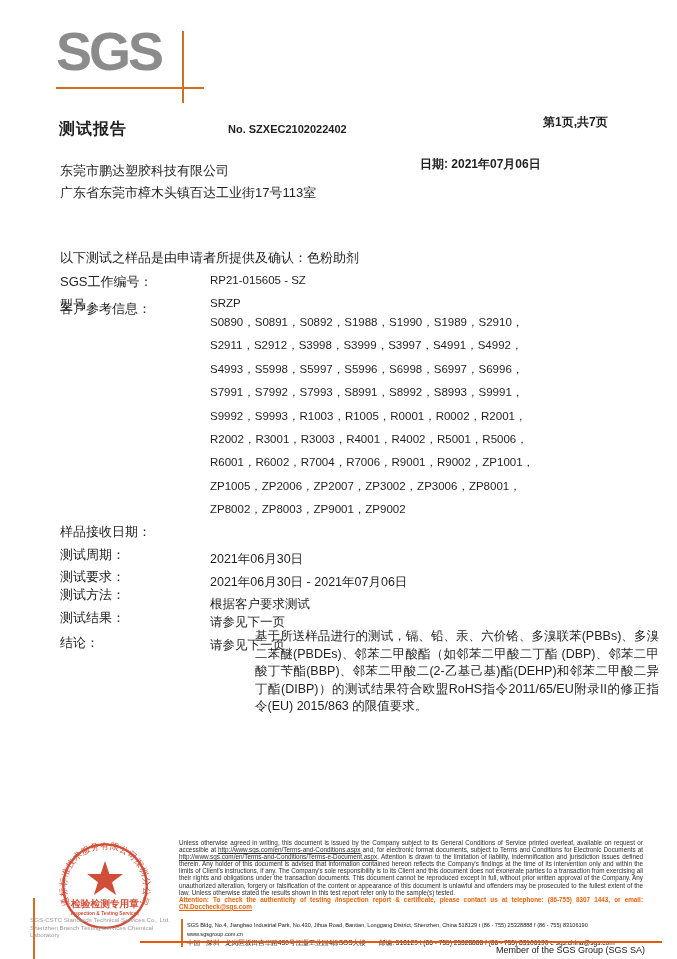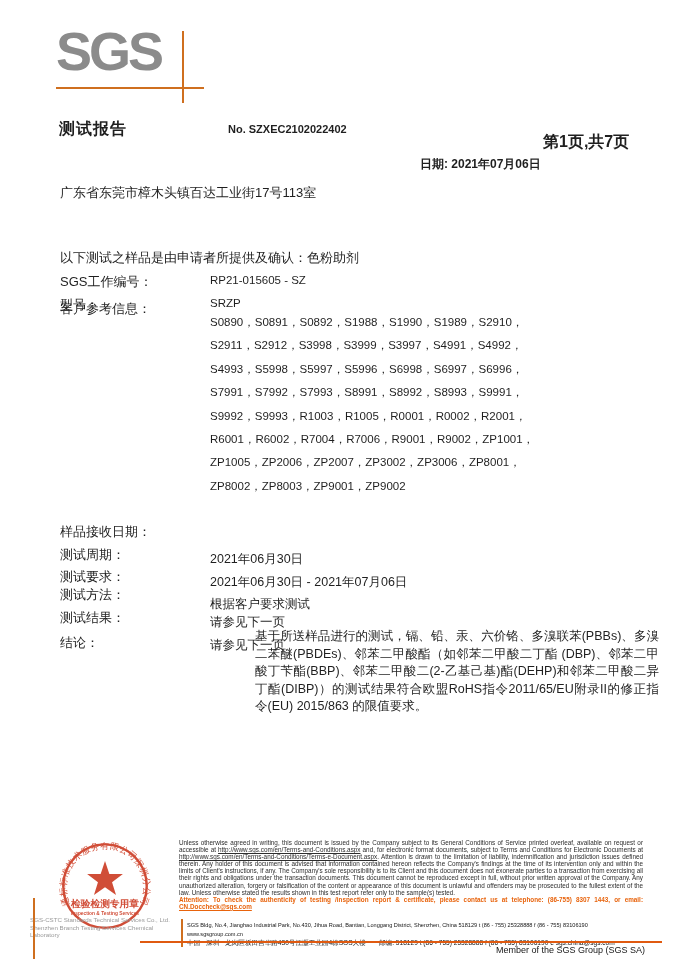--- a/index.html
+++ b/index.html
@@ -8,21 +8,21 @@
     font-family:"Liberation Sans","DejaVu Sans",sans-serif;color:#1f1f1f;overflow:hidden;
   }
   .abs{position:absolute;}
   
   .logo{left:56px;top:24px;font-size:54px;font-weight:bold;color:#8b8b8b;letter-spacing:-3px;line-height:1;}
   .crop-h{left:56px;top:87px;width:148px;height:2px;background:#cf6f1f;}
   .crop-v{left:182px;top:31px;width:2px;height:72px;background:#cf6f1f;}
   .title{left:59px;top:119px;font-size:16px;font-weight:bold;letter-spacing:1px;}
   .report-no{left:228px;top:123px;font-size:11px;font-weight:bold;text-align:right;}
   .report-date{left:420px;top:122px;font-size:12px;font-weight:bold;margin-top:34px;}
-  .report-page{left:543px;top:132px;font-size:16px;font-weight:bold;}
+  .report-page{left:543px;top:114px;font-size:12px;font-weight:bold;}
   
   .cn{font-size:13px;}
   .applicant-name{left:60px;top:162px;}
   .applicant-addr{left:60px;top:184px;}
   
   .intro{left:60px;top:249px;}
   .flabel{left:60px;font-size:13px;}
   .fvalue{left:210px;font-size:11.5px;}
   .fvalue.cnv{font-size:12.5px;margin-top:28px;}
   .refline{height:23.4px;line-height:23.4px;}
@@ -49,37 +49,39 @@
 
   <div class="abs logo">SGS</div>
   <div class="abs crop-h"></div>
   <div class="abs crop-v"></div>
 
   <div class="abs title">测试报告</div>
   <div class="abs report-no">No. SZXEC2102022402</div>
   <div class="abs report-date">日期: 2021年07月06日</div>
   <div class="abs report-page">第1页,共7页</div>
 
+  <div class="abs cn applicant-name">东莞市鹏达塑胶科技有限公司</div>
   <div class="abs cn applicant-addr">广东省东莞市樟木头镇百达工业街17号113室</div>
 
   <div class="abs cn intro">以下测试之样品是由申请者所提供及确认：色粉助剂</div>
 
   <div class="abs flabel" style="top:273px">SGS工作编号：</div>
   <div class="abs fvalue" style="top:274px">RP21-015605 - SZ</div>
 
   <div class="abs flabel" style="top:296px">型号：</div>
   <div class="abs fvalue" style="top:297px">SRZP</div>
 
   <div class="abs flabel" style="top:300px">客户参考信息：</div>
   <div class="abs fvalue" style="top:311px">
     <div class="refline">S0890，S0891，S0892，S1988，S1990，S1989，S2910，</div>
     <div class="refline">S2911，S2912，S3998，S3999，S3997，S4991，S4992，</div>
     <div class="refline">S4993，S5998，S5997，S5996，S6998，S6997，S6996，</div>
     <div class="refline">S7991，S7992，S7993，S8991，S8992，S8993，S9991，</div>
     <div class="refline">S9992，S9993，R1003，R1005，R0001，R0002，R2001，</div>
+    <div class="refline">R2002，R3001，R3003，R4001，R4002，R5001，R5006，</div>
     <div class="refline">R6001，R6002，R7004，R7006，R9001，R9002，ZP1001，</div>
     <div class="refline">ZP1005，ZP2006，ZP2007，ZP3002，ZP3006，ZP8001，</div>
     <div class="refline">ZP8002，ZP8003，ZP9001，ZP9002</div>
   </div>
 
   <div class="abs flabel" style="top:523px">样品接收日期：</div>
   <div class="abs fvalue cnv" style="top:523px">2021年06月30日</div>
 
   <div class="abs flabel" style="top:546px">测试周期：</div>
   <div class="abs fvalue cnv" style="top:546px">2021年06月30日 - 2021年07月06日</div>

